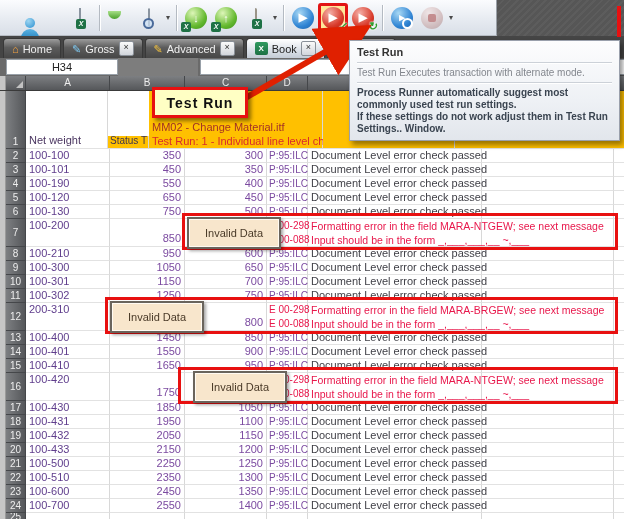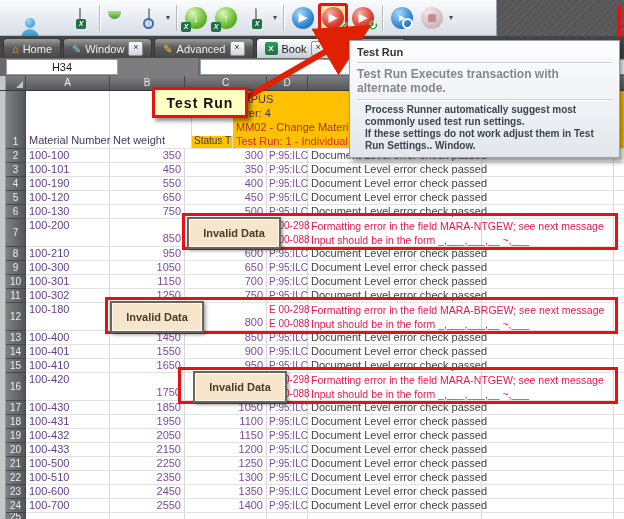--- a/index.html
+++ b/index.html
@@ -98,33 +98,33 @@
   .il12{color:#3d3550;}
   .il3{color:#a33226;}
   .il4{color:#d92b2b;}
   .err .cB,.err .cC{display:flex;align-items:flex-end;justify-content:flex-end;padding-bottom:1px;}
   .codeline{font-size:10px;line-height:14px;color:#e8174b;white-space:nowrap;}
   .eline{font-size:10.5px;line-height:14px;color:#e8174b;white-space:nowrap;}
   
   .irect{position:absolute;box-sizing:border-box;border:3px solid #e81010;z-index:20;}
   .ilabel{position:absolute;z-index:21;background:#f8e6cc;border:2px solid #6a645c;
     box-shadow:inset 0 0 0 1px #fffaf2, 2px 2px 3px rgba(0,0,0,.35);
-    display:flex;align-items:center;justify-content:center;font-size:11px;color:#4a3a28;font-weight:bold;}
+    display:flex;align-items:center;justify-content:center;font-size:11px;color:#4a3a28;}
   .trcallout{position:absolute;left:152px;top:87px;width:96px;height:31px;box-sizing:border-box;
     background:#ffffc4;border:3px solid #e81010;box-shadow:3px 3px 4px rgba(0,0,0,.45);
     display:flex;align-items:center;justify-content:center;font-weight:bold;font-size:14px;
     letter-spacing:1px;color:#111;z-index:25;}
   .arrowsvg{position:absolute;left:0;top:0;width:624px;height:519px;z-index:24;pointer-events:none;}
   .tooltip{position:absolute;left:349px;top:40px;width:271px;box-sizing:border-box;z-index:30;
     background:linear-gradient(#fdfdfe,#eef1f5 60%,#e2e6ec);border:1px solid #9aa0ac;
     box-shadow:3px 4px 5px rgba(0,0,0,.4);padding:3px 7px 5px 7px;}
   .tt-title{font-size:11px;font-weight:bold;color:#333;padding:2px 0 3px 0;}
   .tt-rule{height:1px;background:#ccd1d8;box-shadow:0 1px 0 #fff;margin:1px 0 2px 0;}
-  .tt-sub{font-size:12px;color:#83878e;padding:2px 0 3px 0;font-weight:bold;}
-  .tt-body{font-size:10px;font-weight:bold;color:#3a4450;line-height:12px;padding-top:2px;margin-left:8px;}
+  .tt-sub{font-size:10px;color:#83878e;padding:2px 0 3px 0;}
+  .tt-body{font-size:10px;font-weight:bold;color:#3a4450;line-height:12px;padding-top:2px;}
   .redtick{position:absolute;left:617px;top:6px;width:4px;height:31px;background:#e81010;z-index:5;}
 </style>
 </head>
 <body>
 
 <div class="screen">
 
   <div class="toolbar" id="toolbar">
       <div class="tbtn">
         <span><span class="person"></span></span>
@@ -191,21 +191,21 @@
     </div>
   <div class="redtick"></div>
 
   <div class="tabbar" id="tabbar">
       <div class="tab">
         <span><span class="tabicon" style="color:#f0a040;">⌂</span></span>
         <span>Home</span>
       </div>
       <div class="tab">
         <span><span class="tabicon" style="color:#7ec8f0;">✎</span></span>
-        <span>Window</span>
+        <span>Gross</span>
         <span class="tabclose">×</span>
       </div>
       <div class="tab">
         <span><span class="tabicon" style="color:#f0c040;">✎</span></span>
         <span>Advanced</span>
         <span class="tabclose">×</span>
       </div>
       <div class="tab active">
         <span>
           <span class="xlmini">X</span>
@@ -233,21 +233,20 @@
         <div class="chc" style="width: 75px;">B</div>
         <div class="chc" style="width: 82px;">C</div>
         <div class="chc" style="width: 41px;">D</div>
         <div class="chc" style="width: 174px;">E</div>
         <div class="chc" style="width: 132px;">F</div>
         <div class="chc" style="flex: 1 1 0%; border-right: none;"></div>
       </div>
     <div class="row1">
       <div class="cEdge"></div>
       <div class="rnum" style="align-items:flex-end;padding-bottom:1px;">1</div>
-      <div class="cell cA hdr">Material Number</div>
       <div class="cell cC hdr" style="justify-content:flex-start;padding-left:3px;text-align:center;">Net weight</div>
       <div class="cell cD hdr yellow" style="color:#3d3550;margin-top:45px;">Status T</div>
       <div class="cell cE yellow infoblock">
         <div class="il12">SAPUS</div>
         <div class="il12">Pver: 4</div>
         <div class="il3">MM02 - Change Material.itf</div>
         <div class="il4">Test Run: 1 - Individual line level check [AX]</div>
       </div>
       <div class="cell cF yellow"></div>
       <div class="cell cG yellow"></div>
@@ -369,21 +368,21 @@
           <div class="cell cB"><span>1250</span></div>
           <div class="cell cC"><span>750</span></div>
           <div class="cell cD">P:95:ILC</div>
           <div class="cell cE">Document Level error check passed</div>
           <div class="cell cF"></div>
           <div class="cell cG"></div>
         </div>
         <div class="drow err">
           <div class="cEdge"></div>
           <div class="rnum">12</div>
-          <div class="cell cA">100-180</div>
+          <div class="cell cA">200-310</div>
           <div class="cell cB">
             <span></span>
           </div>
           <div class="cell cC">
             <span>800</span>
           </div>
           <div class="cell cD">
             <div class="codeline">E 00-298</div>
             <div class="codeline">E 00-088</div>
           </div>

